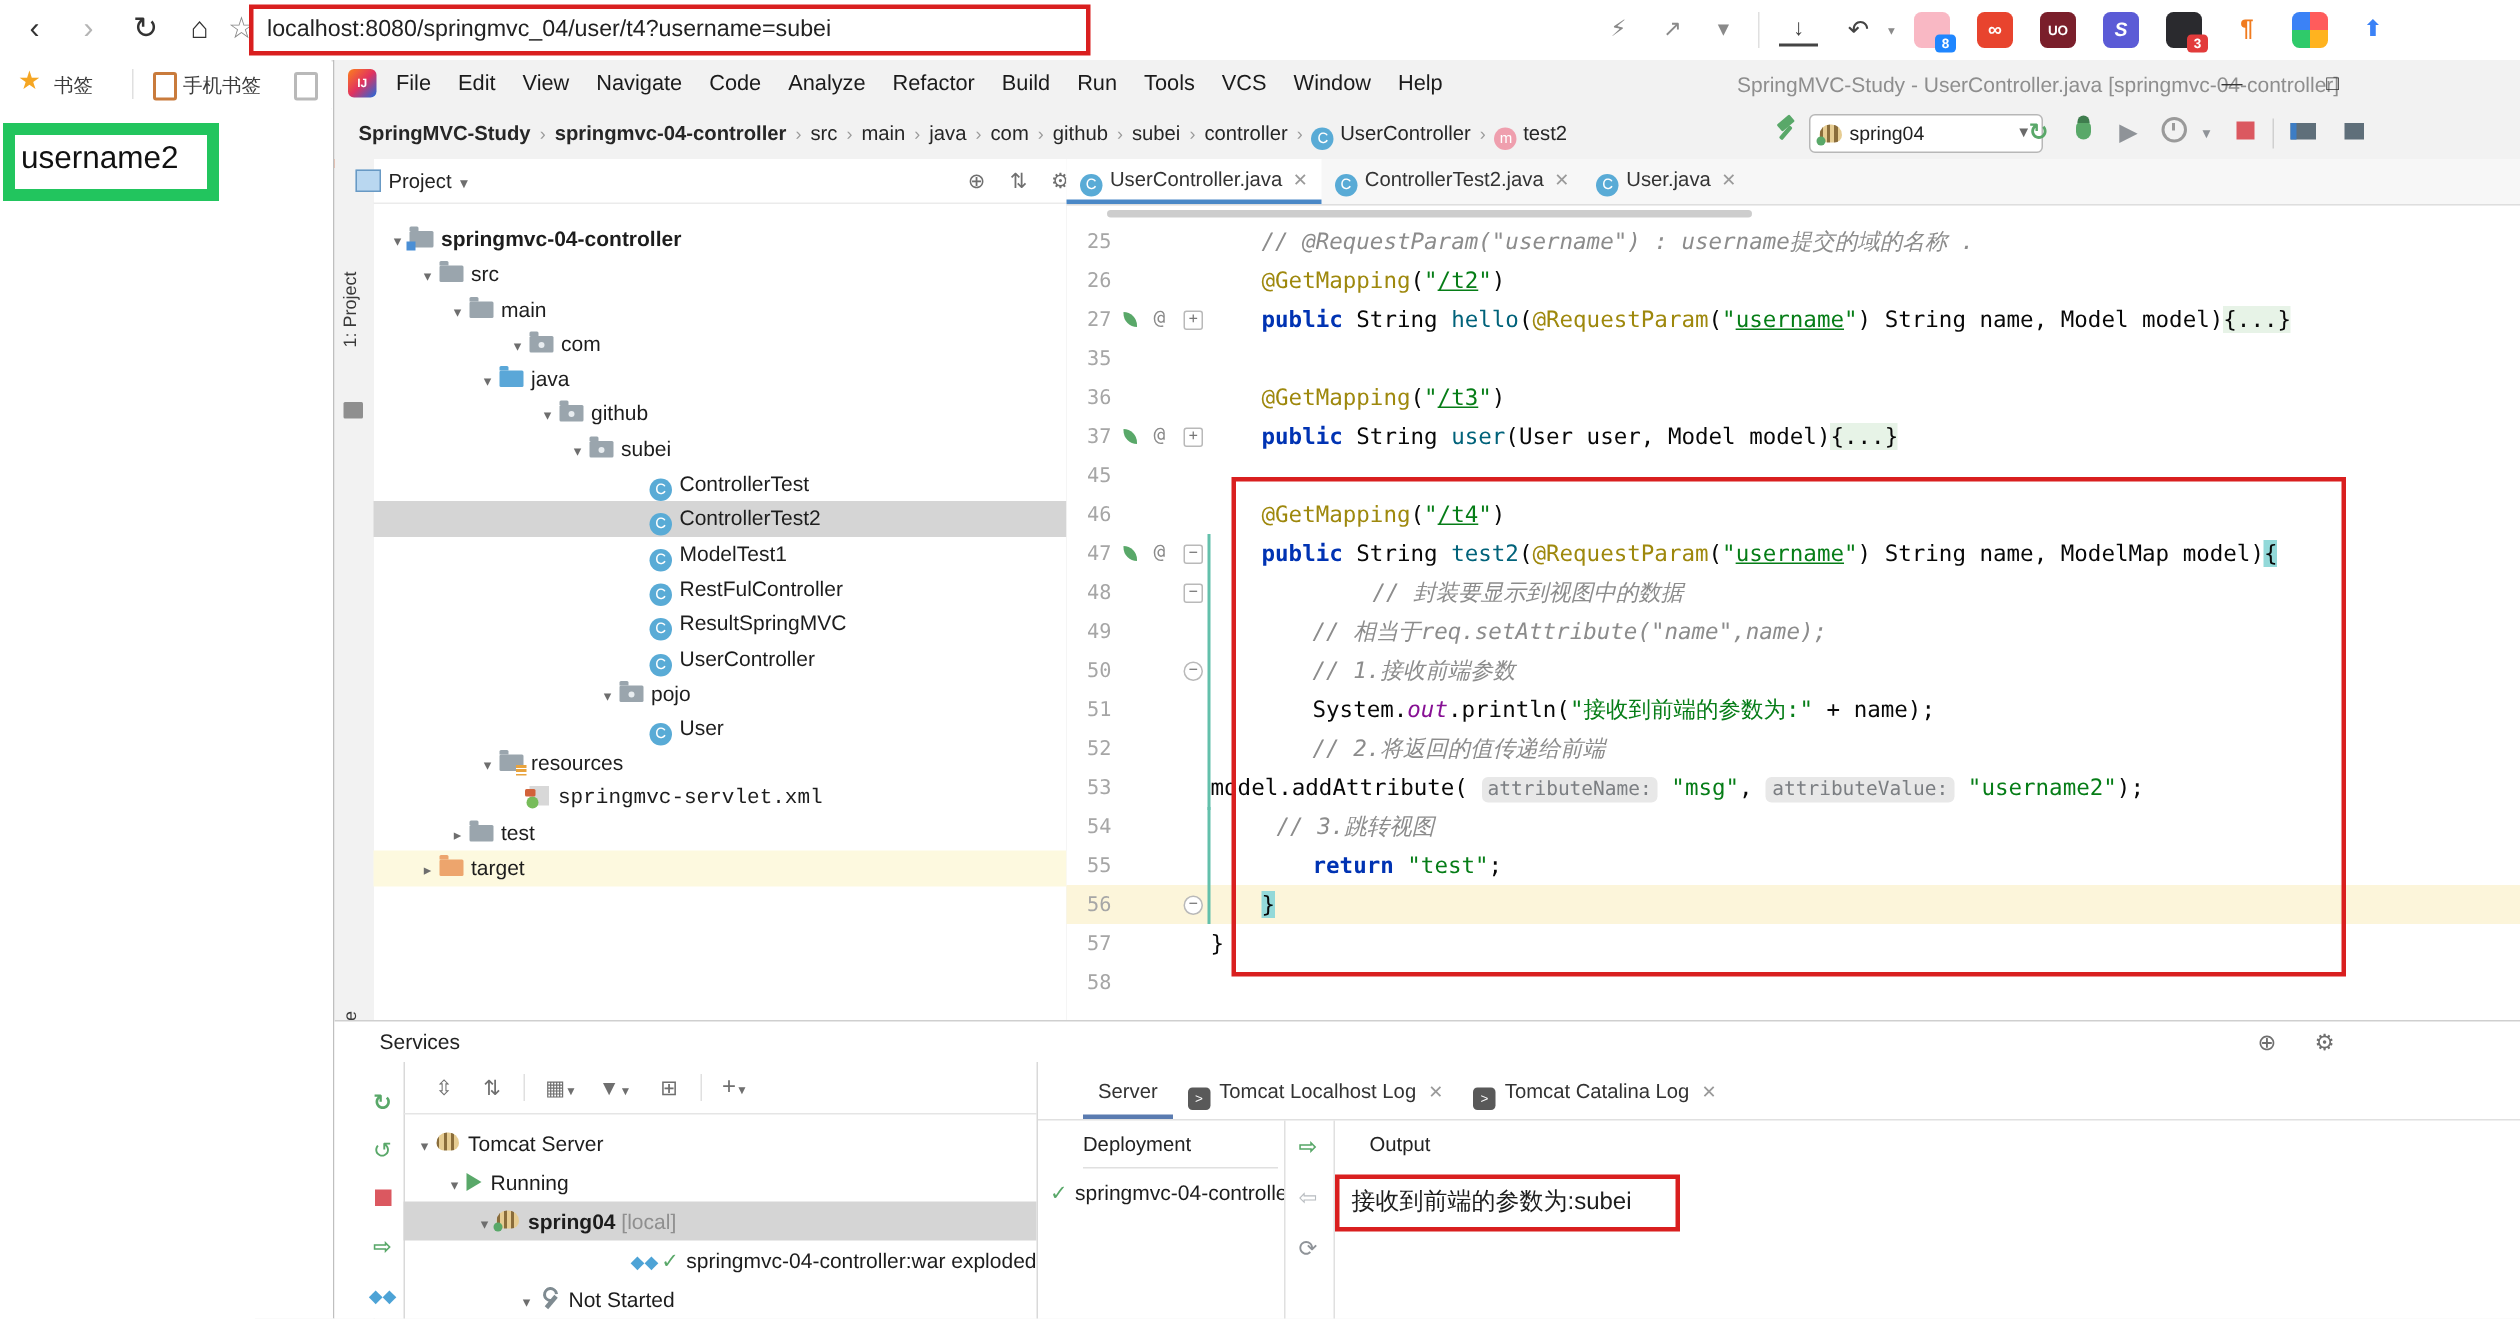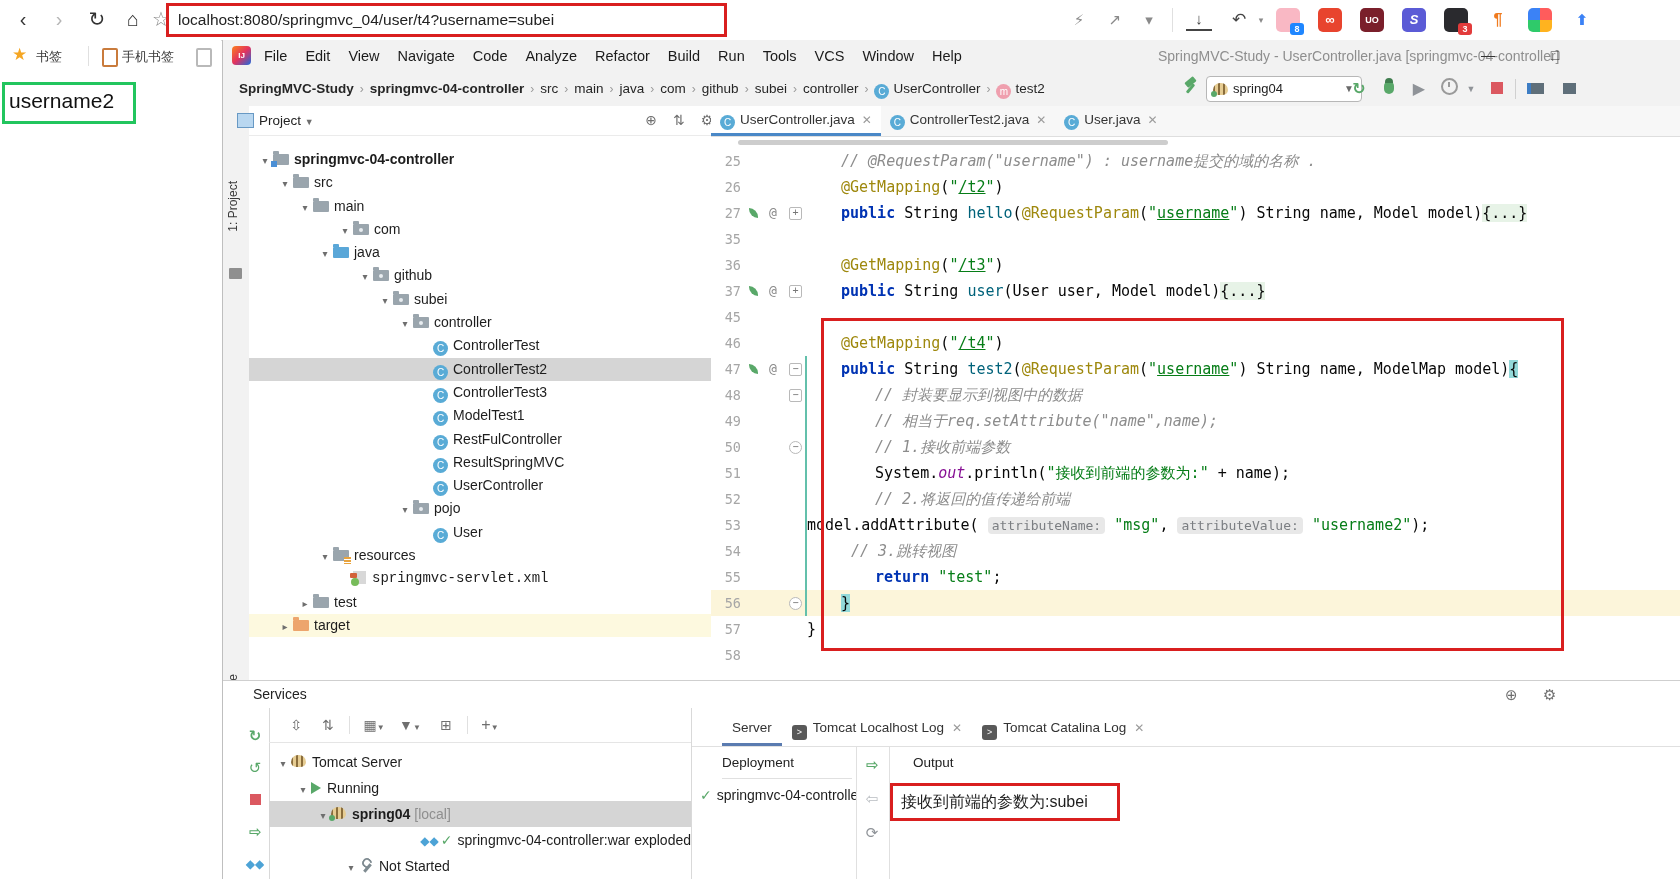--- a/index.html
+++ b/index.html
@@ -20,21 +20,21 @@
          font-size:9px;line-height:12px;font-weight:bold;color:#fff;padding:0 1px;}
   .vdiv{position:absolute;top:8px;width:1px;height:24px;background:#e0e0e0;}
 
   
   #bookmarks{left:0;top:40px;width:221px;height:32px;background:#fff;border-bottom:1px solid #e4e4e4;}
   .bm-star{position:absolute;left:12px;top:4px;color:#f5a623;font-size:17px;}
   .bm-label{position:absolute;top:8px;font-size:13px;color:#3c3c3c;white-space:nowrap;}
   .bm-sq{position:absolute;top:8px;width:12px;height:15px;border:2px solid #c97b3c;border-radius:2px;}
   .bm-sq.gray{border-color:#b9b9b9;}
   #browser-page{left:0;top:72px;width:221px;height:807px;background:#fff;}
-  #username-box{position:absolute;left:2px;top:10px;width:128px;height:36px;border:3px solid #22c55e;}
+  #username-box{position:absolute;left:2px;top:10px;width:128px;height:36px;border:8px solid #22c55e;}
   #username-text{position:absolute;left:4px;top:4px;font-size:21px;color:#111;}
 
   
   #ide{left:222px;top:40px;width:1458px;height:839px;background:#f2f2f2;border-left:1px solid #bfbfbf;}
   #menu-bar{left:0;top:0;width:1458px;height:32px;background:#f2f2f2;}
   #idea-logo{position:absolute;left:9px;top:6px;width:19px;height:19px;border-radius:4px;
              background:linear-gradient(135deg,#fc801d 0%,#e1325f 50%,#1a6ce0 100%);
              color:#fff;font-size:8px;font-weight:bold;text-align:center;line-height:19px;}
   .mitem{display:inline-block;padding:0 9px;font-size:14.5px;color:#1b1b1b;line-height:32px;cursor:pointer;}
   #menu-items{position:absolute;left:32px;top:0;white-space:nowrap;}
@@ -266,24 +266,22 @@
       <span class="hic" style="left:470px">—</span>
     </div>
     <div id="ptree">
         <div class="trow b" style="padding-left: 8px;"><span class="chev">▾</span><span class="fold-ic module"></span><span class="lab">springmvc-04-controller</span></div>
         <div class="trow" style="padding-left: 28px;"><span class="chev">▾</span><span class="fold-ic"></span><span class="lab">src</span></div>
         <div class="trow" style="padding-left: 48px;"><span class="chev">▾</span><span class="fold-ic"></span><span class="lab">main</span></div>
         <div class="trow" style="padding-left: 88px;"><span class="chev">▾</span><span class="fold-ic pkg"></span><span class="lab">com</span></div>
         <div class="trow" style="padding-left: 68px;"><span class="chev">▾</span><span class="fold-ic blue"></span><span class="lab">java</span></div>
         <div class="trow" style="padding-left: 108px;"><span class="chev">▾</span><span class="fold-ic pkg"></span><span class="lab">github</span></div>
         <div class="trow" style="padding-left: 128px;"><span class="chev">▾</span><span class="fold-ic pkg"></span><span class="lab">subei</span></div>
-        <div class="trow" style="padding-left: 148px;"><span class="chev">▾</span><span class="fold-ic pkg"></span><span class="lab">controller</span></div>
         <div class="trow" style="padding-left: 168px;"><span class="chev"></span><span class="classic">C</span><span class="lab">ControllerTest</span></div>
         <div class="trow sel" style="padding-left: 168px;"><span class="chev"></span><span class="classic">C</span><span class="lab">ControllerTest2</span></div>
-        <div class="trow" style="padding-left: 168px;"><span class="chev"></span><span class="classic">C</span><span class="lab">ControllerTest3</span></div>
         <div class="trow" style="padding-left: 168px;"><span class="chev"></span><span class="classic">C</span><span class="lab">ModelTest1</span></div>
         <div class="trow" style="padding-left: 168px;"><span class="chev"></span><span class="classic">C</span><span class="lab">RestFulController</span></div>
         <div class="trow" style="padding-left: 168px;"><span class="chev"></span><span class="classic">C</span><span class="lab">ResultSpringMVC</span></div>
         <div class="trow" style="padding-left: 168px;"><span class="chev"></span><span class="classic">C</span><span class="lab">UserController</span></div>
         <div class="trow" style="padding-left: 148px;"><span class="chev">▾</span><span class="fold-ic pkg"></span><span class="lab">pojo</span></div>
         <div class="trow" style="padding-left: 168px;"><span class="chev"></span><span class="classic">C</span><span class="lab">User</span></div>
         <div class="trow" style="padding-left: 68px;"><span class="chev">▾</span><span class="fold-ic res"></span><span class="lab">resources</span></div>
         <div class="trow" style="padding-left: 88px; font-family: Liberation Mono, monospace;"><span class="chev"></span><span class="xmlic"></span><span class="lab">springmvc-servlet.xml</span></div>
         <div class="trow" style="padding-left: 48px;"><span class="chev">▸</span><span class="fold-ic"></span><span class="lab">test</span></div>
         <div class="trow hl" style="padding-left: 28px;"><span class="chev">▸</span><span class="fold-ic orange"></span><span class="lab">target</span></div>
@@ -296,21 +294,21 @@
     <div id="code">
         <div class="cl"><span class="ln">25</span><span class="gut"></span><span class="codetxt" style="padding-left: 34px;"><span class="cmt">// @RequestParam("username") : username提交的域的名称 .</span></span></div>
         <div class="cl"><span class="ln">26</span><span class="gut"></span><span class="codetxt" style="padding-left: 34px;"><span class="ann">@GetMapping</span><span class="pln">(</span><span class="str">"</span><span class="strU">/t2</span><span class="str">"</span><span class="pln">)</span></span></div>
         <div class="cl"><span class="ln">27</span><span class="gut"><span class="gleaf"></span><span class="gat">@</span><span class="gfold">+</span></span><span class="codetxt" style="padding-left: 34px;"><span class="kw">public </span><span class="pln">String </span><span class="mth">hello</span><span class="pln">(</span><span class="ann">@RequestParam</span><span class="pln">(</span><span class="str">"</span><span class="strU">username</span><span class="str">"</span><span class="pln">) String name, Model model)</span><span class="fold-seg">{...}</span></span></div>
         <div class="cl"><span class="ln">35</span><span class="gut"></span><span class="codetxt" style="padding-left: 34px;"></span></div>
         <div class="cl"><span class="ln">36</span><span class="gut"></span><span class="codetxt" style="padding-left: 34px;"><span class="ann">@GetMapping</span><span class="pln">(</span><span class="str">"</span><span class="strU">/t3</span><span class="str">"</span><span class="pln">)</span></span></div>
         <div class="cl"><span class="ln">37</span><span class="gut"><span class="gleaf"></span><span class="gat">@</span><span class="gfold">+</span></span><span class="codetxt" style="padding-left: 34px;"><span class="kw">public </span><span class="pln">String </span><span class="mth">user</span><span class="pln">(User user, Model model)</span><span class="fold-seg">{...}</span></span></div>
         <div class="cl"><span class="ln">45</span><span class="gut"></span><span class="codetxt" style="padding-left: 34px;"></span></div>
         <div class="cl"><span class="ln">46</span><span class="gut"></span><span class="codetxt" style="padding-left: 34px;"><span class="ann">@GetMapping</span><span class="pln">(</span><span class="str">"</span><span class="strU">/t4</span><span class="str">"</span><span class="pln">)</span></span></div>
         <div class="cl chg"><span class="ln">47</span><span class="gut"><span class="gleaf"></span><span class="gat">@</span><span class="gfold">−</span></span><span class="codetxt" style="padding-left: 34px;"><span class="kw">public </span><span class="pln">String </span><span class="mth">test2</span><span class="pln">(</span><span class="ann">@RequestParam</span><span class="pln">(</span><span class="str">"</span><span class="strU">username</span><span class="str">"</span><span class="pln">) String name, ModelMap model)</span><span class="brc">{</span></span></div>
-        <div class="cl chg"><span class="ln">48</span><span class="gut"><span class="gfold">−</span></span><span class="codetxt" style="padding-left: 68px;"><span class="cmt">// 封装要显示到视图中的数据</span></span></div>
+        <div class="cl chg"><span class="ln">48</span><span class="gut"><span class="gfold">−</span></span><span class="codetxt" style="padding-left: 108px;"><span class="cmt">// 封装要显示到视图中的数据</span></span></div>
         <div class="cl chg"><span class="ln">49</span><span class="gut"></span><span class="codetxt" style="padding-left: 68px;"><span class="cmt">// 相当于req.setAttribute("name",name);</span></span></div>
         <div class="cl chg"><span class="ln">50</span><span class="gut"><span class="gfold circ">−</span></span><span class="codetxt" style="padding-left: 68px;"><span class="cmt">// 1.接收前端参数</span></span></div>
         <div class="cl chg"><span class="ln">51</span><span class="gut"></span><span class="codetxt" style="padding-left: 68px;"><span class="pln">System.</span><span class="fld">out</span><span class="pln">.println(</span><span class="str">"接收到前端的参数为:"</span><span class="pln"> + name);</span></span></div>
         <div class="cl chg"><span class="ln">52</span><span class="gut"></span><span class="codetxt" style="padding-left: 68px;"><span class="cmt">// 2.将返回的值传递给前端</span></span></div>
         <div class="cl chg"><span class="ln">53</span><span class="gut"></span><span class="codetxt" style=""><span class="pln">model.addAttribute( </span><span class="hint">attributeName:</span><span class="str"> "msg"</span><span class="pln">, </span><span class="hint">attributeValue:</span><span class="str"> "username2"</span><span class="pln">);</span></span></div>
         <div class="cl chg"><span class="ln">54</span><span class="gut"></span><span class="codetxt" style="padding-left: 44px;"><span class="cmt">// 3.跳转视图</span></span></div>
         <div class="cl chg"><span class="ln">55</span><span class="gut"></span><span class="codetxt" style="padding-left: 68px;"><span class="kw">return </span><span class="str">"test"</span><span class="pln">;</span></span></div>
         <div class="cl caret chg"><span class="ln">56</span><span class="gut"><span class="gfold circ">−</span></span><span class="codetxt" style="padding-left: 34px;"><span class="brc">}</span></span></div>
         <div class="cl"><span class="ln">57</span><span class="gut"></span><span class="codetxt" style="padding-left: 0px;"><span class="pln">}</span></span></div>
         <div class="cl"><span class="ln">58</span><span class="gut"></span><span class="codetxt" style="padding-left: 0px;"></span></div>

